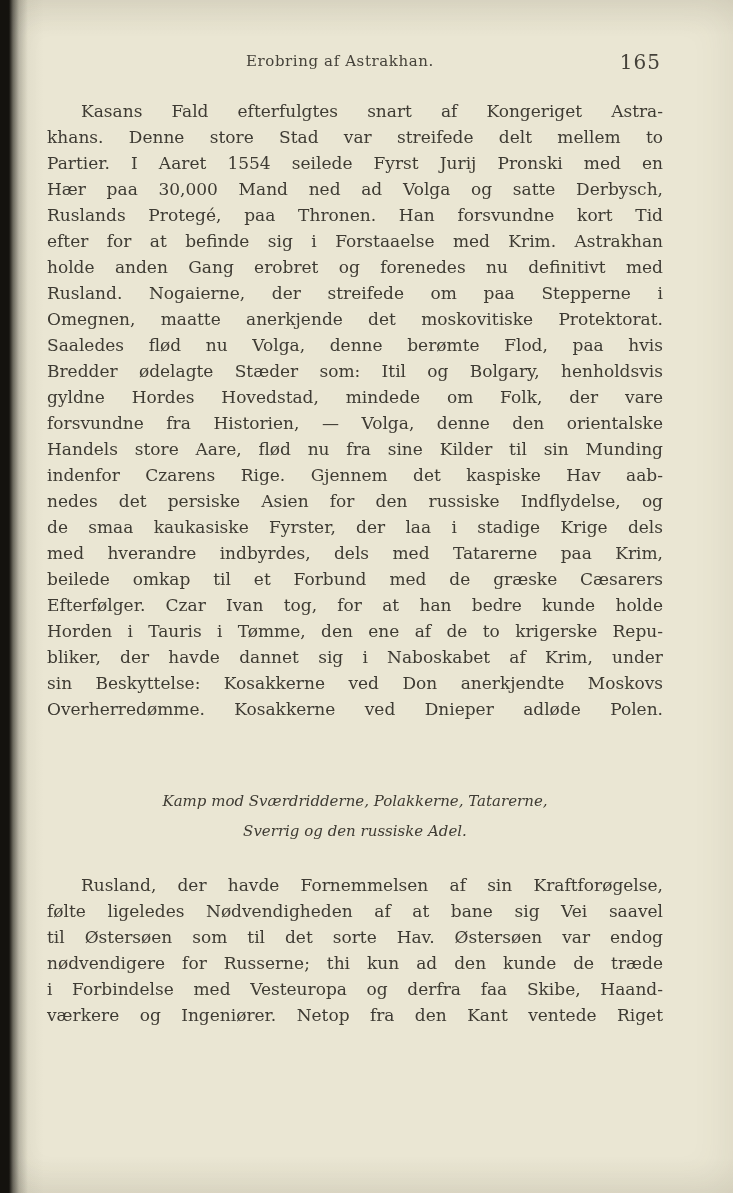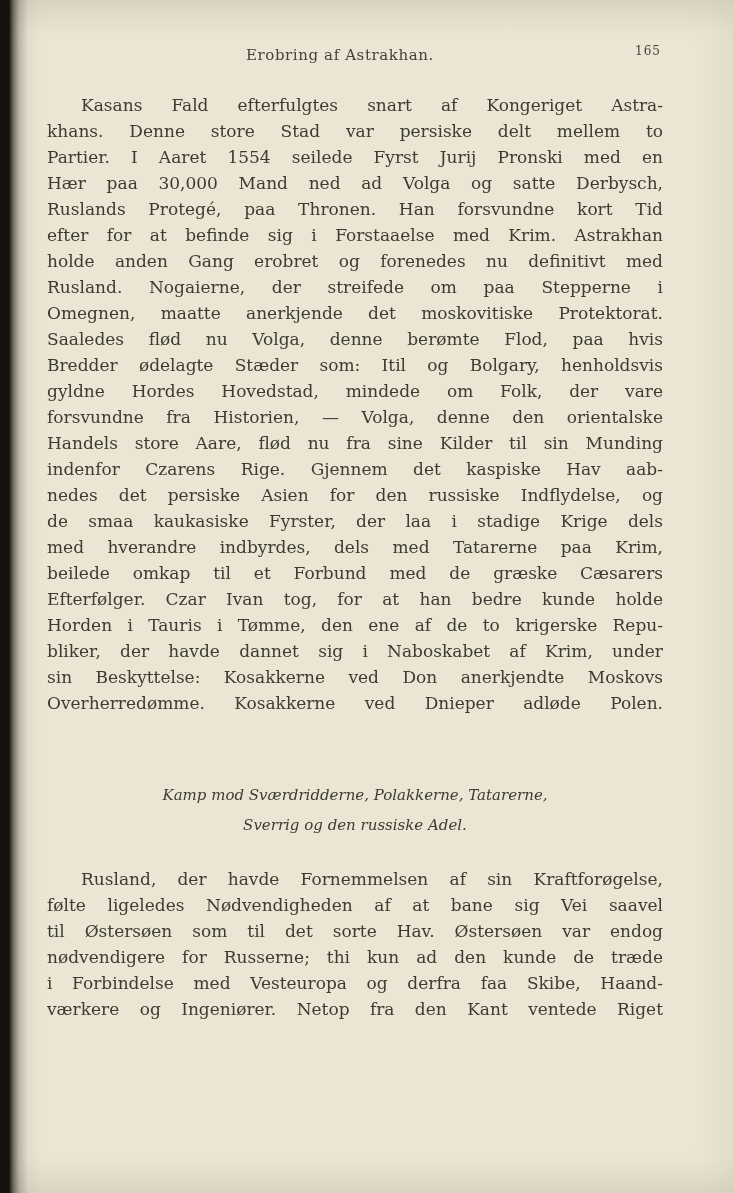--- a/index.html
+++ b/index.html
@@ -26,21 +26,21 @@
     background: linear-gradient(to right,
       #14120e 0px, #14120e 9px,
       rgba(20,18,14,0.55) 13px,
       rgba(20,18,14,0.18) 19px,
       rgba(20,18,14,0) 28px);
     z-index: 2;
   }
   .content {
     position: absolute;
     left: 47px;
-    top: 46px;
+    top: 52px;
     width: 616px;
     z-index: 1;
   }
   .header {
     position: relative;
     height: 22px;
     margin-bottom: 24px;
     font-size: 15px;
     color: #45423a;
   }
@@ -48,21 +48,21 @@
     position: absolute;
     left: 50%;
     transform: translateX(-58%);
     letter-spacing: 0.6px;
     white-space: nowrap;
   }
   .page-number {
     position: absolute;
     right: 2px;
     top: -2px;
-    font-size: 12px;
+    font-size: 20px;
     letter-spacing: 1px;
   }
   .paragraph {
     font-size: 17px;
     line-height: 26px;
   }
   .paragraph .line {
     text-align: justify;
     text-align-last: justify;
     white-space: normal;
@@ -87,21 +87,21 @@
   <div class="binding-shadow"></div>
   <div class="content">
 
     <div class="header">
       <span class="running-title">Erobring af Astrakhan.</span>
       <span class="page-number">165</span>
     </div>
 
     <div class="paragraph">
         <div class="line">Kasans Fald efterfulgtes snart af Kongeriget Astra-</div>
-        <div class="line">khans. Denne store Stad var persiske delt mellem to</div>
+        <div class="line">khans. Denne store Stad var streifede delt mellem to</div>
         <div class="line">Partier. I Aaret 1554 seilede Fyrst Jurij Pronski med en</div>
         <div class="line">Hær paa 30,000 Mand ned ad Volga og satte Derbysch,</div>
         <div class="line">Ruslands Protegé, paa Thronen. Han forsvundne kort Tid</div>
         <div class="line">efter for at befinde sig i Forstaaelse med Krim. Astrakhan</div>
         <div class="line">holde anden Gang erobret og forenedes nu definitivt med</div>
         <div class="line">Rusland. Nogaierne, der streifede om paa Stepperne i</div>
         <div class="line">Omegnen, maatte anerkjende det moskovitiske Protektorat.</div>
         <div class="line">Saaledes flød nu Volga, denne berømte Flod, paa hvis</div>
         <div class="line">Bredder ødelagte Stæder som: Itil og Bolgary, henholdsvis</div>
         <div class="line">gyldne Hordes Hovedstad, mindede om Folk, der vare</div>

